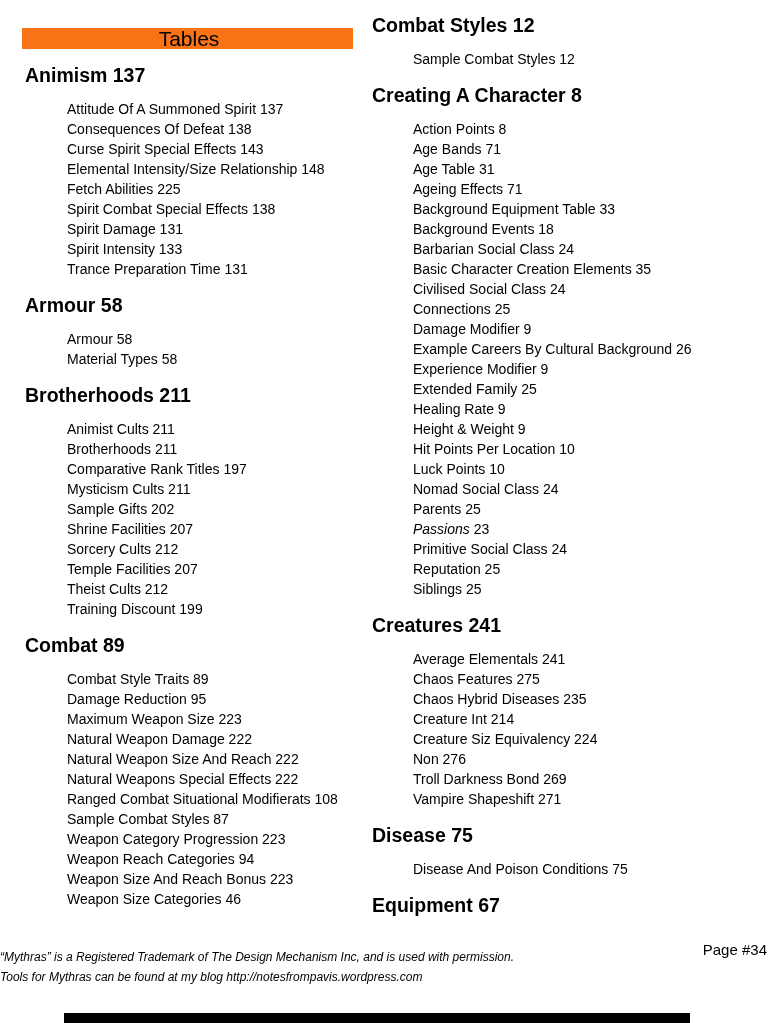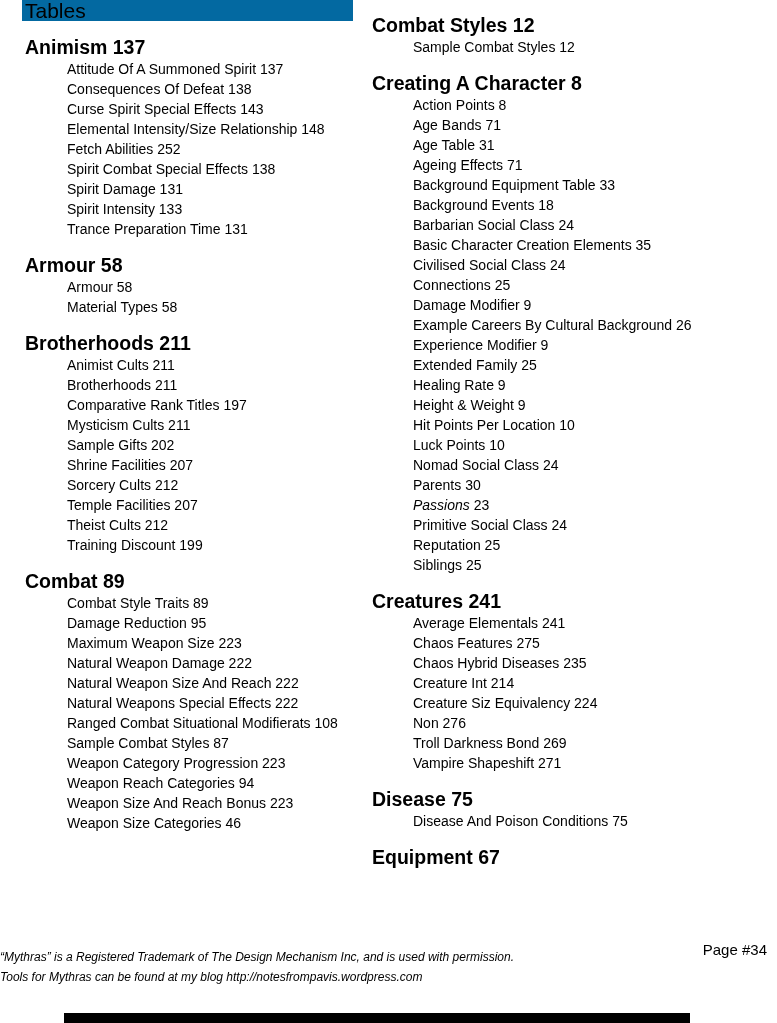--- a/index.html
+++ b/index.html
@@ -21,44 +21,47 @@
     padding-left: 25px;
   }
   .col-left {
     width: 347px;
     flex-shrink: 0;
   }
   .col-right {
     flex: 1;
   }
   .title-bar {
+    margin-top: 28px;
     margin-left: -3px;
     width: 328px;
     height: 21px;
     padding-left: 3px;
-    background: #0369a1;
+    background: #f97316;
     font-size: 21px;
     line-height: 22px;
     font-weight: 400;
     white-space: nowrap;
+    text-align: center;
   }
   .section-heading {
     margin-top: 15px;
     font-size: 19.5px;
     line-height: 23px;
     font-weight: 700;
     white-space: nowrap;
   }
   .col-left .section-heading:first-of-type {
     margin-top: 17px;
   }
   .col-right .section-heading:first-child {
     margin-top: 14px;
   }
   .entries {
+    margin-top: 12px;
   }
   .entry {
     font-size: 14px;
     line-height: 20px;
     white-space: nowrap;
   }
   .col-left .entry { padding-left: 42px; }
   .col-right .entry { padding-left: 41px; }
   .entry .italic { font-style: italic; text-align: right; }
   .page-number {
@@ -97,21 +100,21 @@
       <div class="title-bar">
         <span>Tables</span>
       </div>
 
     <div class="section-heading">Animism 137</div>
         <div class="entries">
           <div class="entry">Attitude Of A Summoned Spirit 137</div>
           <div class="entry">Consequences Of Defeat 138</div>
           <div class="entry">Curse Spirit Special Effects 143</div>
           <div class="entry">Elemental Intensity/Size Relationship 148</div>
-          <div class="entry">Fetch Abilities 252</div>
+          <div class="entry">Fetch Abilities 225</div>
           <div class="entry">Spirit Combat Special Effects 138</div>
           <div class="entry">Spirit Damage 131</div>
           <div class="entry">Spirit Intensity 133</div>
           <div class="entry">Trance Preparation Time 131</div>
         </div>
         <div class="section-heading">Armour 58</div>
         <div class="entries">
           <div class="entry">Armour 58</div>
           <div class="entry">Material Types 58</div>
         </div>
@@ -164,21 +167,21 @@
           <div class="entry">Connections 25</div>
           <div class="entry">Damage Modifier 9</div>
           <div class="entry">Example Careers By Cultural Background 26</div>
           <div class="entry">Experience Modifier 9</div>
           <div class="entry">Extended Family 25</div>
           <div class="entry">Healing Rate 9</div>
           <div class="entry">Height &amp; Weight 9</div>
           <div class="entry">Hit Points Per Location 10</div>
           <div class="entry">Luck Points 10</div>
           <div class="entry">Nomad Social Class 24</div>
-          <div class="entry">Parents 30</div>
+          <div class="entry">Parents 25</div>
           <div class="entry"><span class="italic">Passions</span> 23</div>
           <div class="entry">Primitive Social Class 24</div>
           <div class="entry">Reputation 25</div>
           <div class="entry">Siblings 25</div>
         </div>
         <div class="section-heading">Creatures 241</div>
         <div class="entries">
           <div class="entry">Average Elementals 241</div>
           <div class="entry">Chaos Features 275</div>
           <div class="entry">Chaos Hybrid Diseases 235</div>

